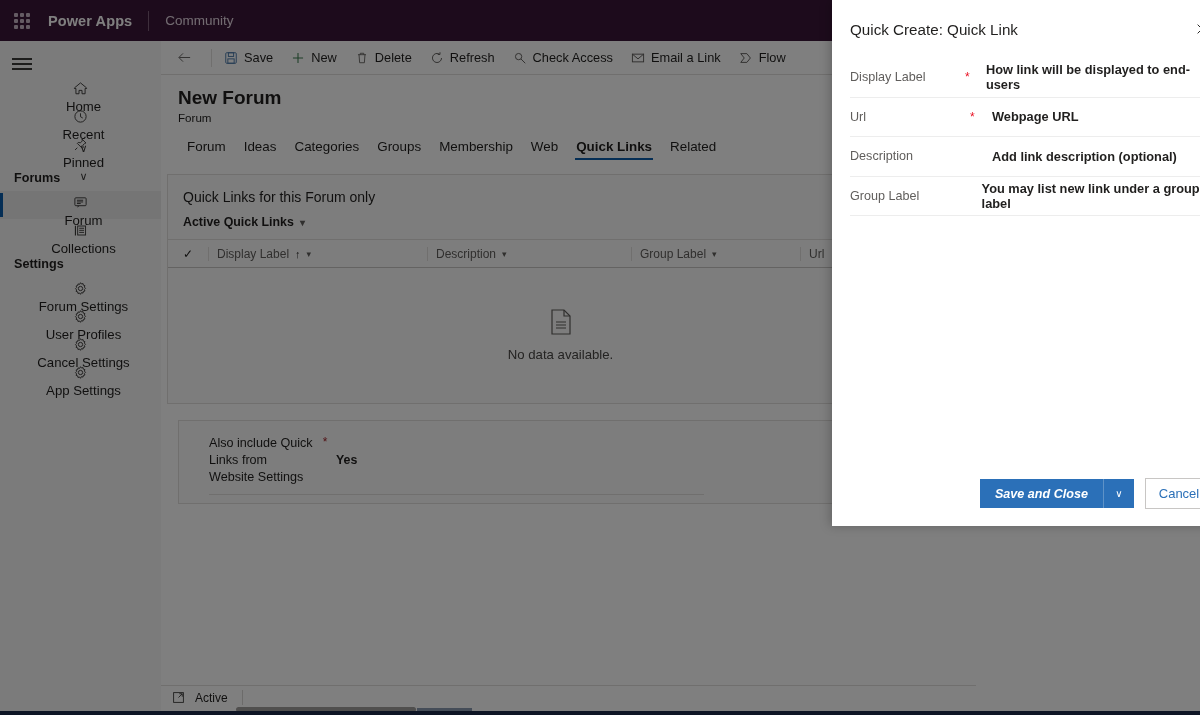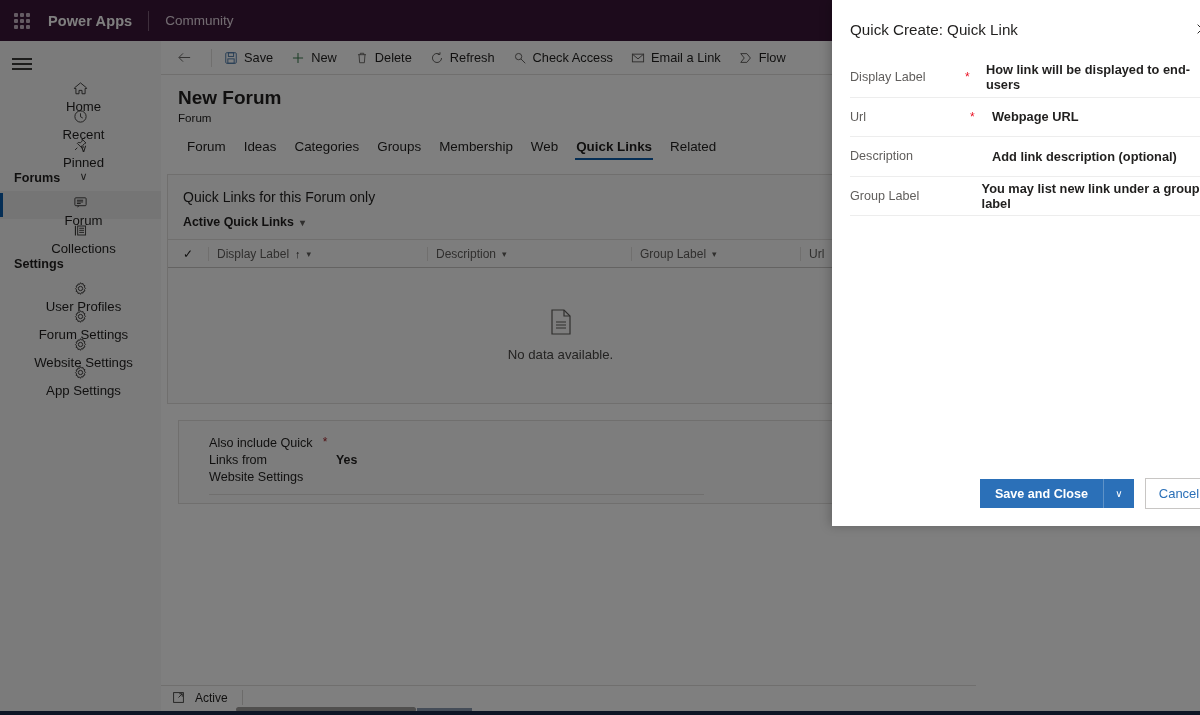--- a/index.html
+++ b/index.html
@@ -90,21 +90,21 @@
   .panel-title{flex:1 1 auto;font-size:15.2px;color:#201f1e;}
   .panel-close{width:32px;height:32px;display:flex;align-items:center;justify-content:center;color:#201f1e;font-size:17px;line-height:1;}
 
   .pfield{display:flex;align-items:center;height:38.5px;margin:0 18px;border-bottom:1px solid #ededed;}
   .pf-label{width:120px;font-size:12.6px;color:#605e5c;}
   .pf-req{width:22px;color:#e81123;font-size:12px;}
   .pf-val{flex:1 1 auto;font-size:12.8px;color:#201f1e;font-weight:bold;}
 
   .panel-foot{position:absolute;left:0;right:0;bottom:17px;display:flex;justify-content:flex-end;align-items:center;padding-right:19px;gap:11px;}
   .splitbtn{display:flex;height:29px;}
-  .splitbtn .main{background:#2b70b8;color:#fff;font-size:12.6px;font-weight:bold;display:flex;align-items:center;padding:0 15px;}
+  .splitbtn .main{background:#2b70b8;color:#fff;font-size:12.6px;font-weight:bold;display:flex;align-items:center;padding:0 15px;font-style:italic;}
   .splitbtn .divline{width:1px;background:#5e92c7;}
   .splitbtn .arrow{background:#2b70b8;color:#fff;width:30px;display:flex;align-items:center;justify-content:center;font-size:10px;}
   .cancelbtn{height:29px;min-width:66px;border:1px solid #c8c6c4;background:#fff;color:#2b70b8;font-size:13px;display:flex;align-items:center;justify-content:center;}
 </style>
 </head>
 <body>
 
 <div class="app">
 
   <div class="under">
@@ -190,41 +190,41 @@
 
       <div class="nav-group">Settings</div>
 
       <div class="nav-item">
         <span class="ic">
           <svg width="15" height="15" viewBox="0 0 16 16">
               <circle cx="8" cy="8" r="2.3" fill="none" stroke="#3b3a39" stroke-width="1"></circle>
               <path d="M8 1.8 9 3.2l1.7-.5.3 1.7 1.7.5-.6 1.6 1.2 1.3-1.2 1.3.6 1.6-1.7.5-.3 1.7-1.7-.5L8 14.2 7 12.8l-1.7.5-.3-1.7-1.7-.5.6-1.6L2.7 8.2l1.2-1.3-.6-1.6 1.7-.5.3-1.7 1.7.5z" fill="none" stroke="#3b3a39" stroke-width="1"></path>
             </svg>
         </span>
-        <span class="lbl">User Profiles</span>
+        <span class="lbl">Forum Settings</span>
       </div>
 
       <div class="nav-item">
         <span class="ic">
           <svg width="15" height="15" viewBox="0 0 16 16">
               <circle cx="8" cy="8" r="2.3" fill="none" stroke="#3b3a39" stroke-width="1"></circle>
               <path d="M8 1.8 9 3.2l1.7-.5.3 1.7 1.7.5-.6 1.6 1.2 1.3-1.2 1.3.6 1.6-1.7.5-.3 1.7-1.7-.5L8 14.2 7 12.8l-1.7.5-.3-1.7-1.7-.5.6-1.6L2.7 8.2l1.2-1.3-.6-1.6 1.7-.5.3-1.7 1.7.5z" fill="none" stroke="#3b3a39" stroke-width="1"></path>
             </svg>
         </span>
-        <span class="lbl">Forum Settings</span>
+        <span class="lbl">User Profiles</span>
       </div>
 
       <div class="nav-item">
         <span class="ic">
           <svg width="15" height="15" viewBox="0 0 16 16">
               <circle cx="8" cy="8" r="2.3" fill="none" stroke="#3b3a39" stroke-width="1"></circle>
               <path d="M8 1.8 9 3.2l1.7-.5.3 1.7 1.7.5-.6 1.6 1.2 1.3-1.2 1.3.6 1.6-1.7.5-.3 1.7-1.7-.5L8 14.2 7 12.8l-1.7.5-.3-1.7-1.7-.5.6-1.6L2.7 8.2l1.2-1.3-.6-1.6 1.7-.5.3-1.7 1.7.5z" fill="none" stroke="#3b3a39" stroke-width="1"></path>
             </svg>
         </span>
-        <span class="lbl">Website Settings</span>
+        <span class="lbl">Cancel Settings</span>
       </div>
 
       <div class="nav-item">
         <span class="ic">
           <svg width="15" height="15" viewBox="0 0 16 16">
               <circle cx="8" cy="8" r="2.3" fill="none" stroke="#3b3a39" stroke-width="1"></circle>
               <path d="M8 1.8 9 3.2l1.7-.5.3 1.7 1.7.5-.6 1.6 1.2 1.3-1.2 1.3.6 1.6-1.7.5-.3 1.7-1.7-.5L8 14.2 7 12.8l-1.7.5-.3-1.7-1.7-.5.6-1.6L2.7 8.2l1.2-1.3-.6-1.6 1.7-.5.3-1.7 1.7.5z" fill="none" stroke="#3b3a39" stroke-width="1"></path>
             </svg>
         </span>
         <span class="lbl">App Settings</span>

